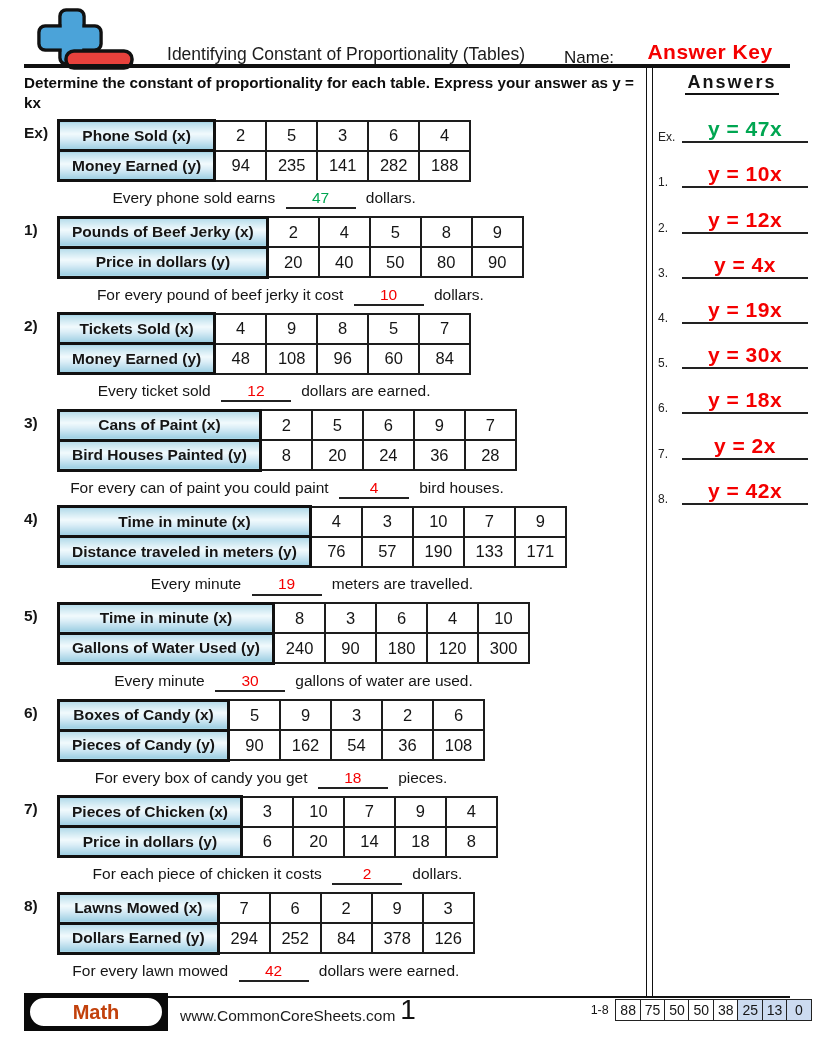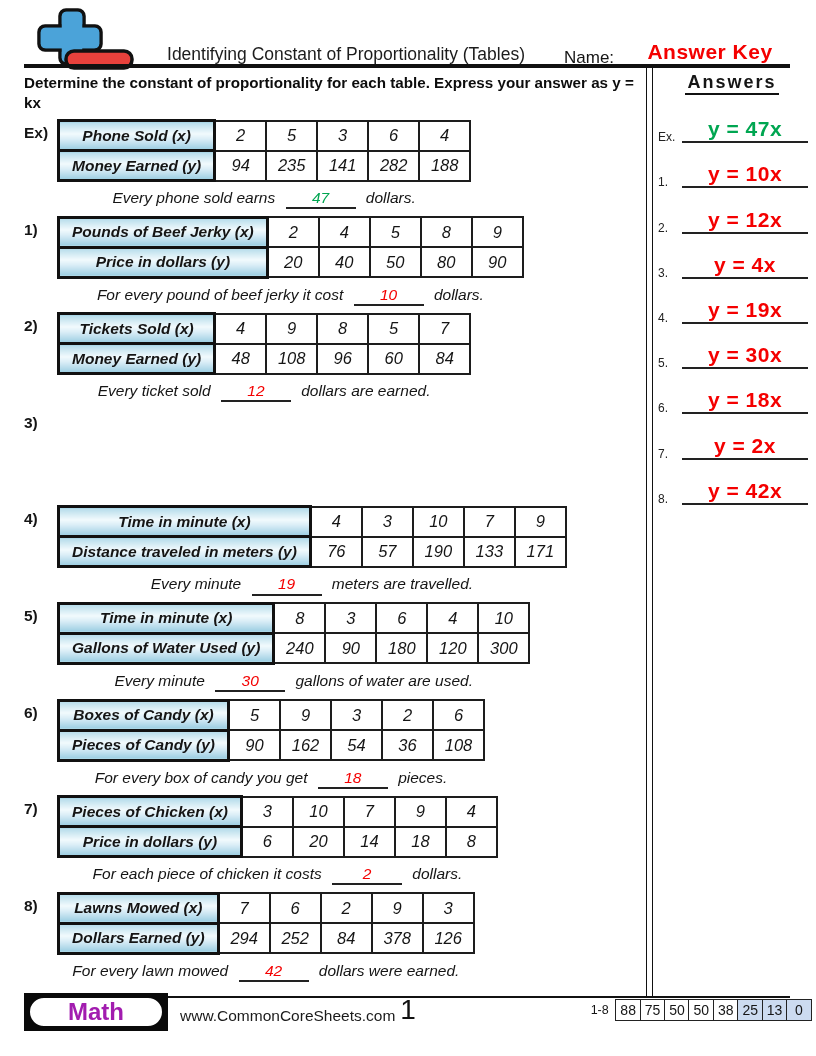--- a/index.html
+++ b/index.html
@@ -14,21 +14,21 @@
   .answer-key{position:absolute;left:620px;top:40px;width:180px;text-align:center;
               font-size:21px;font-weight:bold;letter-spacing:.5px;}
   .header-rule{position:absolute;left:24px;top:64px;width:766px;border-top:4px solid #111;}
   .instructions{position:absolute;left:24px;top:73px;width:620px;
                 font-weight:bold;font-size:15.2px;line-height:1.3;color:#0d0d0d;}
 
   
   .problems{position:absolute;left:24px;top:119px;width:620px;}
   .problem{display:flex;height:96.6px;align-items:flex-start;}
   .pnum{width:33px;flex:0 0 33px;font-weight:bold;font-size:15.5px;padding-top:5px;}
-  .pbody{display:inline-block;font-style:italic;}
+  .pbody{display:inline-block;}
   table.ptable{border-collapse:collapse;}
   td.lbl{background:linear-gradient(180deg,#b5dcea 0%,#f2fafd 42%,#d9edf6 62%,#9ccee2 100%);
          border:3px solid #111;font-weight:bold;font-size:15.5px;text-align:center;
          padding:1px 12px;height:25px;white-space:nowrap;}
   td.val{border:2px solid #1d1d1d;width:47px;min-width:47px;text-align:center;
          font-size:16.5px;height:25px;background:#fff;}
   .sentence{margin-top:7px;font-size:15.5px;text-align:center;white-space:nowrap;}
   .blank{display:inline-block;min-width:62px;margin:0 6px;border-bottom:2px solid #222;
          text-align:center;line-height:1.05;padding:0 4px 1px 4px;}
 
@@ -43,21 +43,21 @@
   .alabel{position:absolute;left:6px;bottom:8px;font-size:12px;color:#222;}
   .aul{position:absolute;left:30px;right:4px;bottom:9px;border-bottom:2px solid #222;}
   .aval{position:absolute;left:30px;right:4px;bottom:11px;text-align:center;
         font-size:21px;font-weight:bold;letter-spacing:.5px;}
 
   
   .footer-rule{position:absolute;left:24px;top:996px;width:766px;border-top:2.5px solid #111;}
   .math-badge{position:absolute;left:24px;top:993px;width:144px;height:38px;background:#0a0a0a;}
   .math-oval{position:absolute;left:4px;top:3px;right:4px;bottom:3px;background:#fff;
              border:2.5px solid #0a0a0a;border-radius:16px;display:flex;
-             align-items:center;justify-content:center;font-weight:bold;font-size:24px;color:#a21caf;}
+             align-items:center;justify-content:center;font-weight:bold;font-size:20px;color:#c2410c;}
   .site{position:absolute;left:180px;top:1007px;font-size:15.5px;color:#1a1a1a;}
   .pageno{position:absolute;left:0;top:994px;width:816px;text-align:center;font-size:28px;color:#111;}
   .score{position:absolute;top:999px;right:4px;display:flex;align-items:center;}
   .score-label{font-size:12.5px;margin-right:8px;}
   .score-cell{width:24px;height:20px;border:1.6px solid #222;margin-left:-1.6px;
               display:flex;align-items:center;justify-content:center;
               font-size:14px;background:#fff;}
   .score-cell.hl{background:#ccdbf0;}
 </style>
 </head>
@@ -162,20 +162,43 @@
       </table>
       <div class="sentence">
         <span class="pre">Every ticket sold </span><span class="blank"><span class="ansval" style="color: rgb(244, 0, 0);">12</span></span><span class="post"> dollars are earned.</span>
       </div>
     </div>
   </div>
 
   <div class="problem">
     <span class="pnum">3)</span>
     <div class="pbody">
+      <table class="ptable">
+        <tbody>
+          <tr class="row-x">
+                <td class="lbl">Cans of Paint (x)</td>
+                <td class="val">2</td>
+                <td class="val">5</td>
+                <td class="val">6</td>
+                <td class="val">9</td>
+                <td class="val">7</td>
+              </tr>
+          <tr class="row-y">
+                <td class="lbl">Bird Houses Painted (y)</td>
+                <td class="val">8</td>
+                <td class="val">20</td>
+                <td class="val">24</td>
+                <td class="val">36</td>
+                <td class="val">28</td>
+              </tr>
+        </tbody>
+      </table>
+      <div class="sentence">
+        <span class="pre">For every can of paint you could paint </span><span class="blank"><span class="ansval" style="color: rgb(244, 0, 0);">4</span></span><span class="post"> bird houses.</span>
+      </div>
     </div>
   </div>
 
   <div class="problem">
     <span class="pnum">4)</span>
     <div class="pbody">
       <table class="ptable">
         <tbody>
           <tr class="row-x">
                 <td class="lbl">Time in minute (x)</td>

